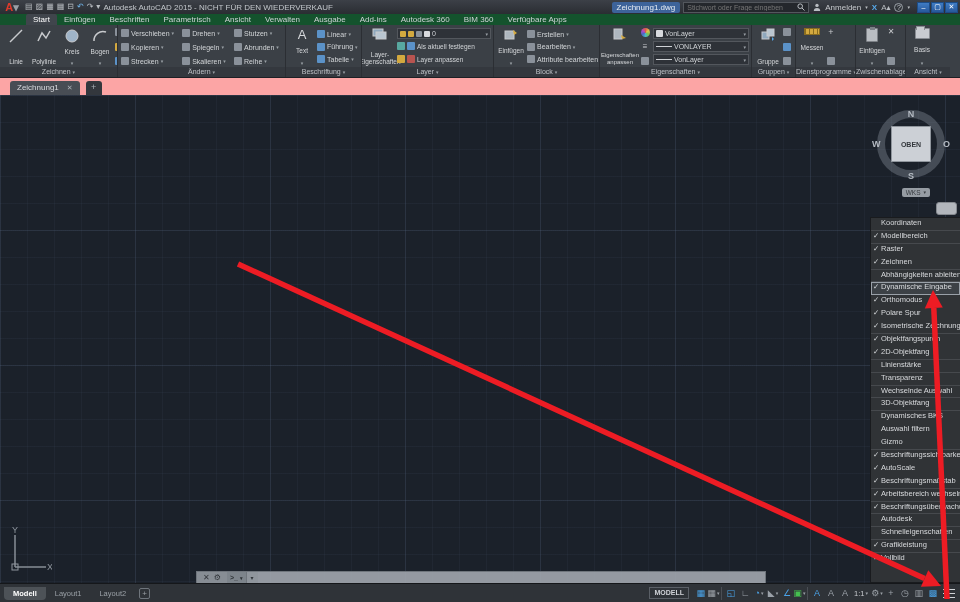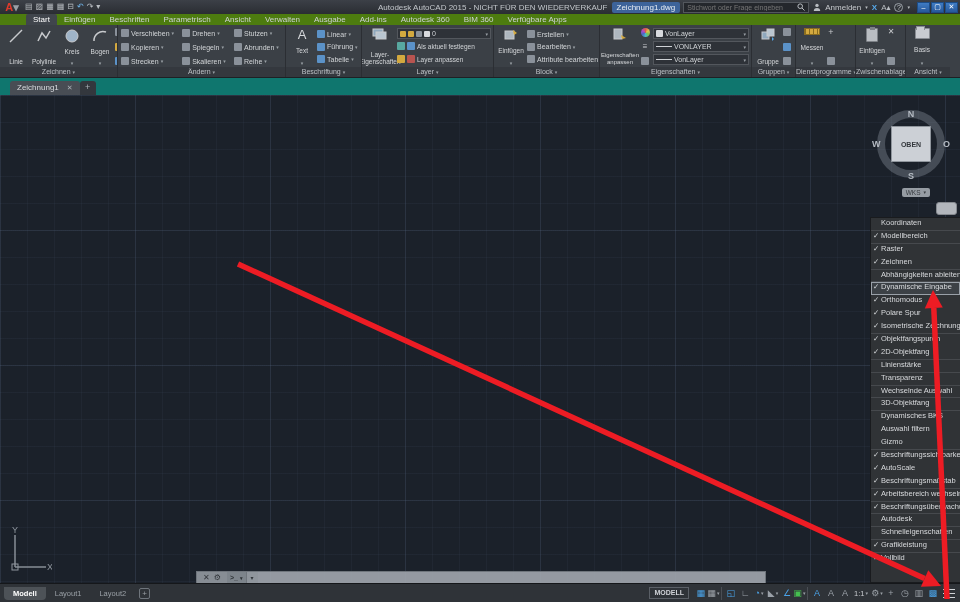--- a/index.html
+++ b/index.html
@@ -9,38 +9,38 @@
 
   
   .titlebar{height:14px;display:flex;align-items:center;gap:3px;
     background:linear-gradient(#3c4047,#2a2d32);padding:0 2px;color:#c7cace;font-size:8px}
   .logo{width:20px;height:14px;display:flex;align-items:center;justify-content:center;
     color:#e03a2b;font-weight:bold;font-size:11px;line-height:11px}
   .logo .dd{color:#9aa0a6}
   .qat{display:flex;align-items:center;gap:3px}
   .qico{font-size:8px;color:#b9bdc2;line-height:10px}
   .qico.blue{color:#6fb3e8}
-  .tb-title{flex:1;display:flex;justify-content:flex-end;align-items:center;gap:4px;
+  .tb-title{flex:1;display:flex;justify-content:space-between;align-items:center;gap:12px;
     white-space:nowrap;overflow:hidden;color:#c3c7cc}
   .docchip{background:#3d639a;color:#e8edf4;padding:0 5px;border-radius:2px;line-height:11px}
   .tb-right{display:flex;align-items:center;gap:4px}
   .searchbox{display:flex;align-items:center;gap:2px;background:#24272c;border:1px solid #53575d;
     height:11px;padding:0 3px}
   .searchbox input{background:transparent;border:none;outline:none;width:108px;
     color:#cfd2d6;font-size:7px;font-family:"Liberation Sans",sans-serif}
   .ticon{font-size:8px;color:#b9bdc2;display:inline-flex;align-items:center}
   .xchg{color:#57a8e8;font-weight:bold}
   .helpc{width:9px;height:9px;border:1px solid #9aa0a6;border-radius:50%;font-size:7px;
     display:inline-flex;align-items:center;justify-content:center;color:#c7cace}
   .winbtns{display:flex;gap:1px;margin-left:3px}
   .wbtn{width:13px;height:11px;background:linear-gradient(#3f7cc4,#28589b);border:1px solid #1d4c86;
     color:#fff;font-size:7px;display:flex;align-items:center;justify-content:center}
 
   
-  .tabrow{height:11px;background:#4d7c0f;display:flex;align-items:flex-end;padding-left:26px;
+  .tabrow{height:11px;background:#14532d;display:flex;align-items:flex-end;padding-left:26px;
     font-size:8px;color:#ced1d5}
   .rtab{padding:0 7px;line-height:11px;white-space:nowrap}
   .rtab.active{background:#40454c;color:#fff;border-radius:2px 2px 0 0}
 
   
   .ribbon{height:53px;background:#3b4046;border-bottom:1px solid #1e2025;display:flex}
   .panel{display:flex;flex-direction:column;border-right:1px solid #2b2e33;flex:none}
   .pc{flex:1;display:flex;align-items:stretch;gap:2px;padding:2px 2px 1px 3px;overflow:hidden}
   .plabel{height:10px;flex:none;background:#34383e;color:#bdc1c6;font-size:7px;line-height:10px;
     text-align:center;white-space:nowrap;overflow:hidden}
@@ -65,21 +65,21 @@
   .ruler{width:16px;height:7px;background:#d3a93f;border:1px solid #8a6d20;
     background-image:repeating-linear-gradient(90deg,#8a6d20 0 1px,transparent 1px 4px)}
   .clipb{width:12px;height:14px;background:#b9bdc2;border:1px solid #7d8187;border-radius:1px;position:relative}
   .clipb:before{content:"";position:absolute;top:-2px;left:3px;width:5px;height:3px;background:#7d8187}
   .folder{width:15px;height:11px;background:#c9ccd1;border:1px solid #888c92;border-radius:1px;position:relative}
   .folder:before{content:"";position:absolute;top:-3px;left:0;width:7px;height:3px;background:#c9ccd1;border:1px solid #888c92;border-bottom:none}
   .cwheel{width:9px;height:9px;border-radius:50%;
     background:conic-gradient(#e05b4b,#e0c44b,#7ec44b,#4bb8c4,#4b66c4,#b44bc4,#e05b4b)}
 
   
-  .filetabs{height:17px;background:#0f766e;display:flex;align-items:flex-end;padding-left:10px;gap:0}
+  .filetabs{height:17px;background:#fca5a5;display:flex;align-items:flex-end;padding-left:10px;gap:6px}
   .ftab{background:#484d54;color:#d8dade;font-size:8px;padding:2px 7px;border-radius:3px 3px 0 0;
     display:flex;align-items:center;gap:8px;line-height:10px}
   .ftab .cls{color:#aab0b6;font-size:7px}
   .newtab{width:16px;background:#33373d;border-radius:3px 3px 0 0;color:#aab0b6;font-size:9px;
     text-align:center;line-height:13px;height:14px}
 
   
   .canvas{position:relative;height:488px;background:#1b212a;overflow:hidden;
     background-image:
       linear-gradient(rgba(130,160,200,.10) 1px,transparent 1px),

